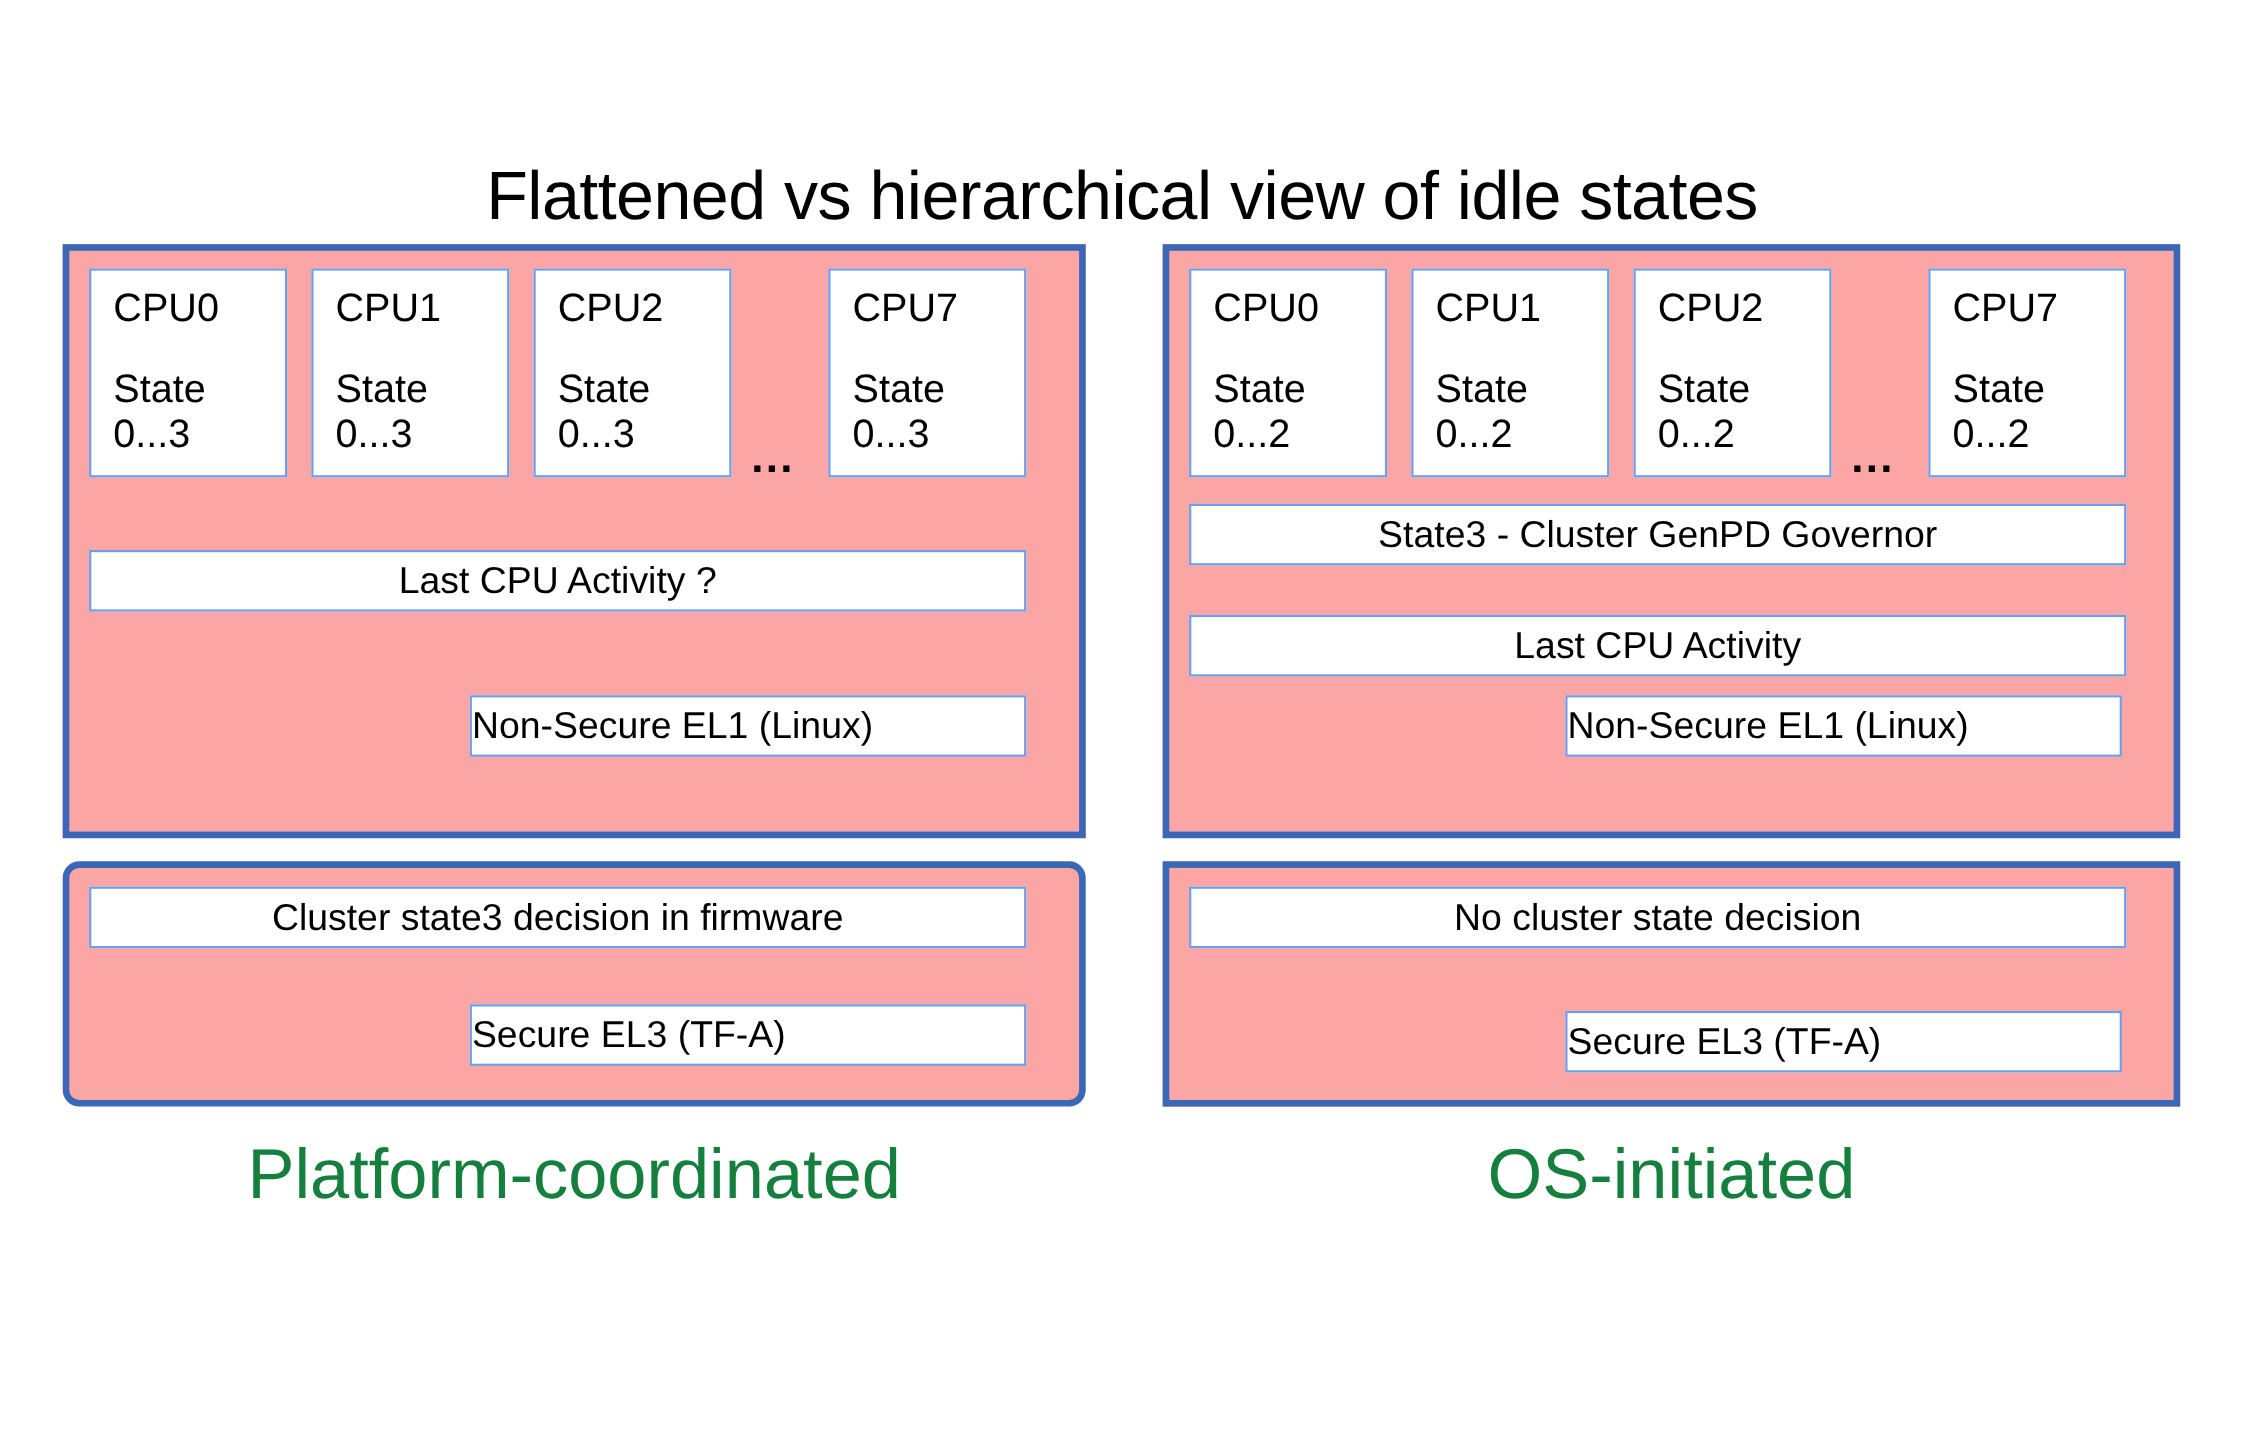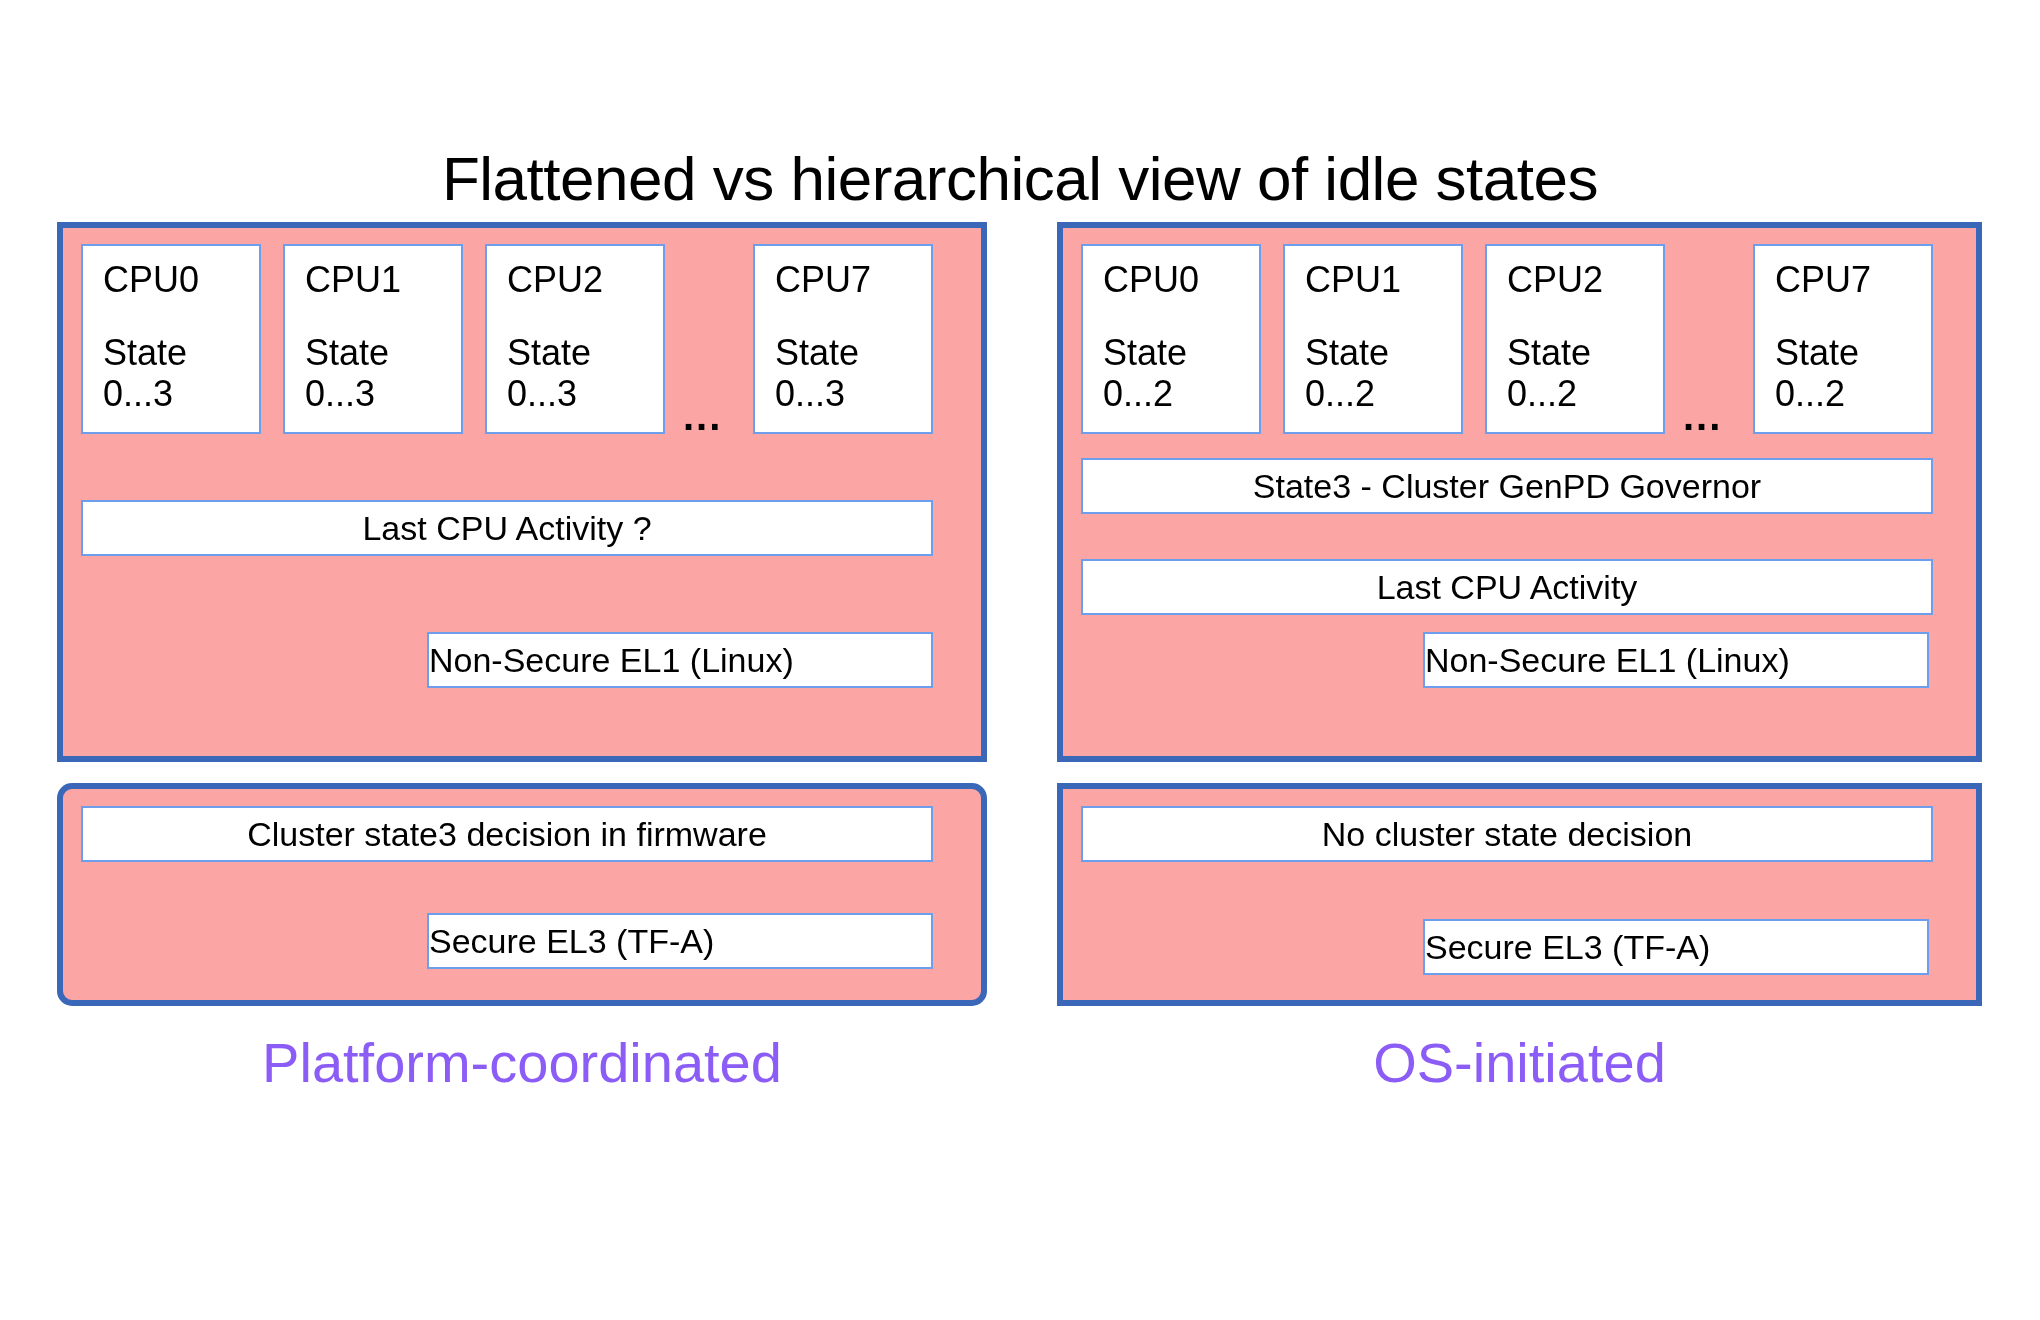--- a/index.html
+++ b/index.html
@@ -96,26 +96,26 @@
     line-height: 1;
     font-weight: 700;
     letter-spacing: 2px;
     color: #000000;
     white-space: nowrap;
   }
 
   
   .caption {
     position: absolute;
-    font-size: 56px;
+    font-size: 64px;
     line-height: 1;
     font-weight: 400;
     text-align: center;
     white-space: nowrap;
-    color: #8b5cf6;
+    color: #15803d;
   }
   .caption-left  { left: 57px;   top: 1035px; width: 930px; }
   .caption-right { left: 1057px; top: 1035px; width: 925px; }
 </style>
 </head>
 <body>
 
 <div class="title">Flattened vs hierarchical view of idle states</div>
 
 <div class="panel panel-left-top">

